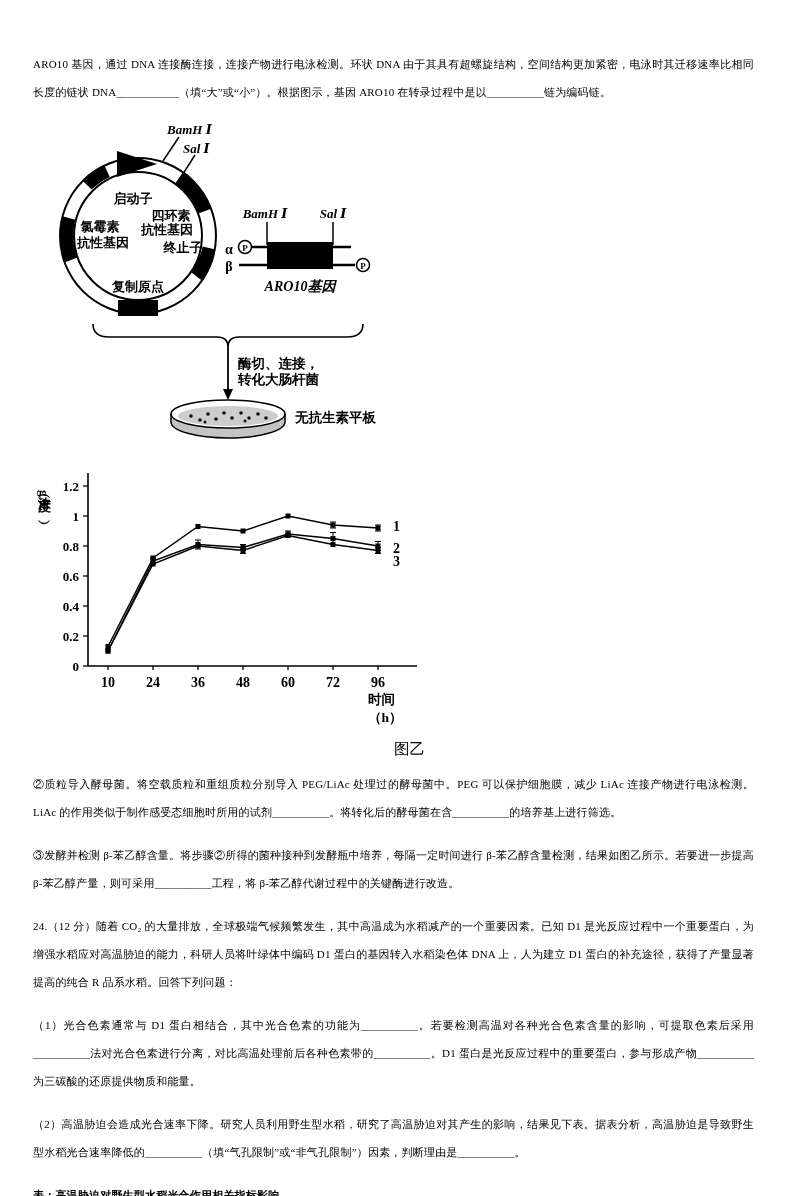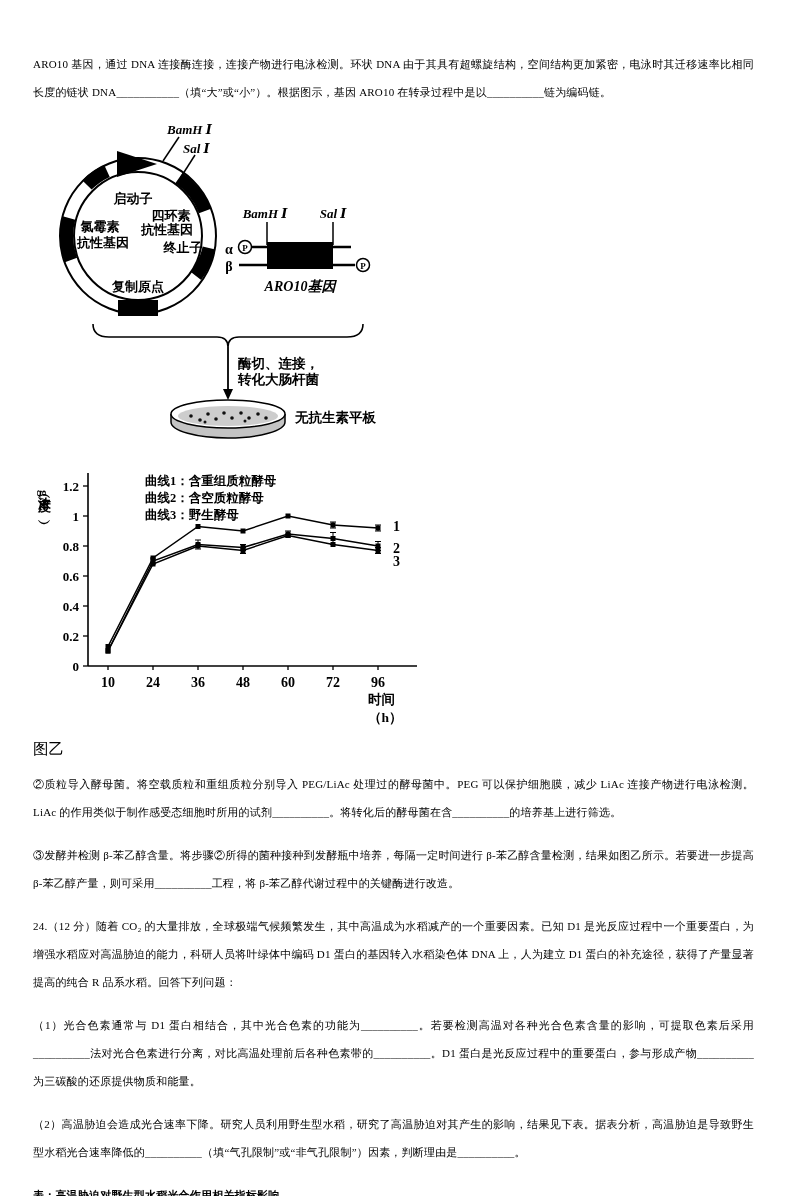--- a/index.html
+++ b/index.html
@@ -9,21 +9,21 @@
     color:#000;box-sizing:border-box;
     padding:50px 30px 0 33px;
   }
   p.doc{
     font-size:11px;line-height:28px;margin:0 16px 15px 0;
     text-align:justify;letter-spacing:.2px;
   }
   .figure-row{display:flex;margin:4px 0 10px 0;flex-direction:column;}
   .fig-col-left{width:345px;}
   .fig-col-right{width:392px;position:relative;padding-top:14px;}
-  .fig-caption{text-align:left;font-size:15.5px;margin-top:2px;}
+  .fig-caption{text-align:right;font-size:15.5px;margin-top:2px;}
   svg text{font-family:"Liberation Serif","DejaVu Serif",serif;}
   .plasmid-label{font-size:13px;font-weight:bold;}
   .site-label{font-size:13px;font-weight:bold;font-style:italic;}
   .gene-label{font-size:14px;font-weight:bold;font-style:italic;}
   .proc-label{font-size:13.5px;font-weight:bold;}
   .greek-label{font-size:14px;font-weight:bold;}
   .chart-wrap{position:relative;width:392px;height:252px;}
   .chart-ylabel{
     position:absolute;left:2px;top:26px;
     writing-mode:vertical-rl;font-size:13px;font-weight:bold;letter-spacing:1px;
@@ -207,25 +207,20 @@
           <rect x="252.5" y="72" width="5" height="5" fill="#000"></rect>
           <rect x="297.5" y="80.99999999999999" width="5" height="5" fill="#000"></rect>
           <line x1="345" y1="86.49999999999999" x2="345" y2="92.5" stroke="#000" stroke-width="1"></line>
           <line x1="342" y1="86.49999999999999" x2="348" y2="86.49999999999999" stroke="#000" stroke-width="1"></line>
           <line x1="342" y1="92.5" x2="348" y2="92.5" stroke="#000" stroke-width="1"></line>
           <rect x="342.5" y="86.99999999999999" width="5" height="5" fill="#000"></rect>
           <text x="360" y="104.49999999999999" class="endlabel">3</text>
         </svg>
       <div class="chart-ylabel">浓度（g/L）</div>
       <div class="chart-xlabel">时间（h）</div>
-      <div class="chart-legend">
-        <div>曲线1：含重组质粒酵母</div>
-        <div>曲线2：含空质粒酵母</div>
-        <div>曲线3：野生酵母</div>
-      </div>
     </div>
     <div class="fig-caption" style="margin-top:26px;">图乙</div>
   </div>
 </div>
 
 <p class="doc">②质粒导入酵母菌。将空载质粒和重组质粒分别导入 PEG/LiAc 处理过的酵母菌中。PEG 可以保护细胞膜，减少 LiAc 连接产物进行电泳检测。LiAc 的作用类似于制作感受态细胞时所用的试剂__________。将转化后的酵母菌在含__________的培养基上进行筛选。</p>
 <p class="doc">③发酵并检测 β-苯乙醇含量。将步骤②所得的菌种接种到发酵瓶中培养，每隔一定时间进行 β-苯乙醇含量检测，结果如图乙所示。若要进一步提高 β-苯乙醇产量，则可采用__________工程，将 β-苯乙醇代谢过程中的关键酶进行改造。</p>
 <p class="doc">24.（12 分）随着 CO₂ 的大量排放，全球极端气候频繁发生，其中高温成为水稻减产的一个重要因素。已知 D1 是光反应过程中一个重要蛋白，为增强水稻应对高温胁迫的能力，科研人员将叶绿体中编码 D1 蛋白的基因转入水稻染色体 DNA 上，人为建立 D1 蛋白的补充途径，获得了产量显著提高的纯合 R 品系水稻。回答下列问题：</p>
 <p class="doc">（1）光合色素通常与 D1 蛋白相结合，其中光合色素的功能为__________。若要检测高温对各种光合色素含量的影响，可提取色素后采用__________法对光合色素进行分离，对比高温处理前后各种色素带的__________。D1 蛋白是光反应过程中的重要蛋白，参与形成产物__________为三碳酸的还原提供物质和能量。</p>
 <p class="doc">（2）高温胁迫会造成光合速率下降。研究人员利用野生型水稻，研究了高温胁迫对其产生的影响，结果见下表。据表分析，高温胁迫是导致野生型水稻光合速率降低的__________（填“气孔限制”或“非气孔限制”）因素，判断理由是__________。</p>

